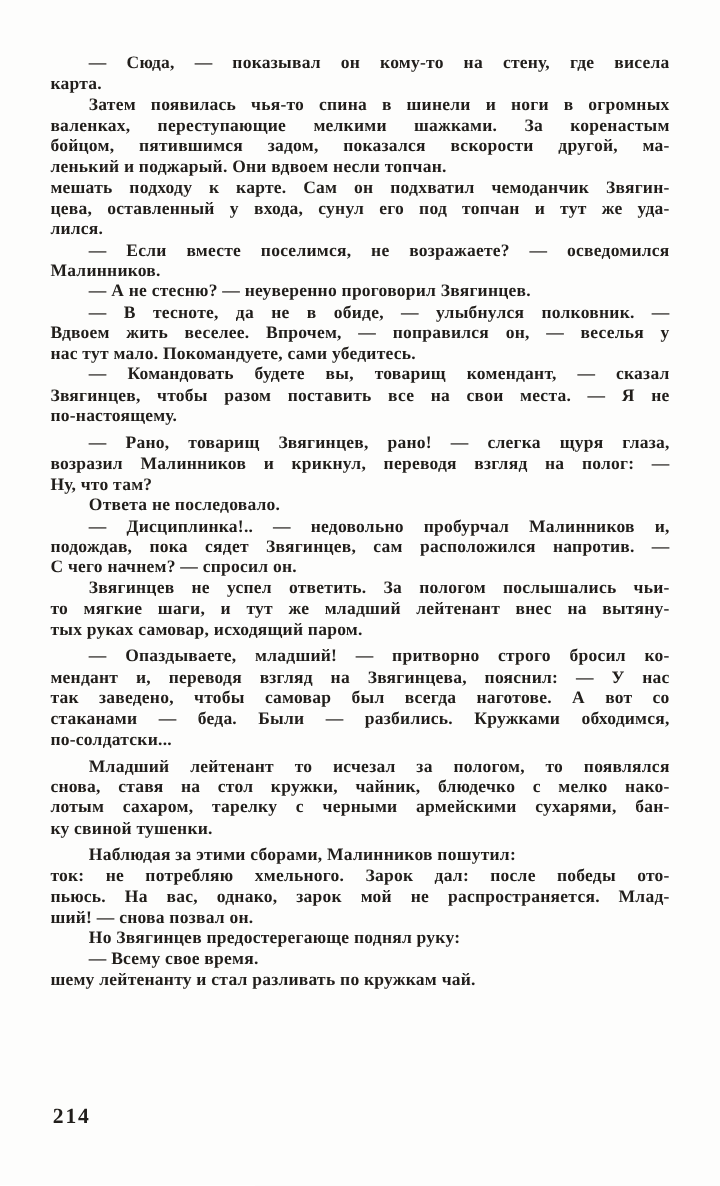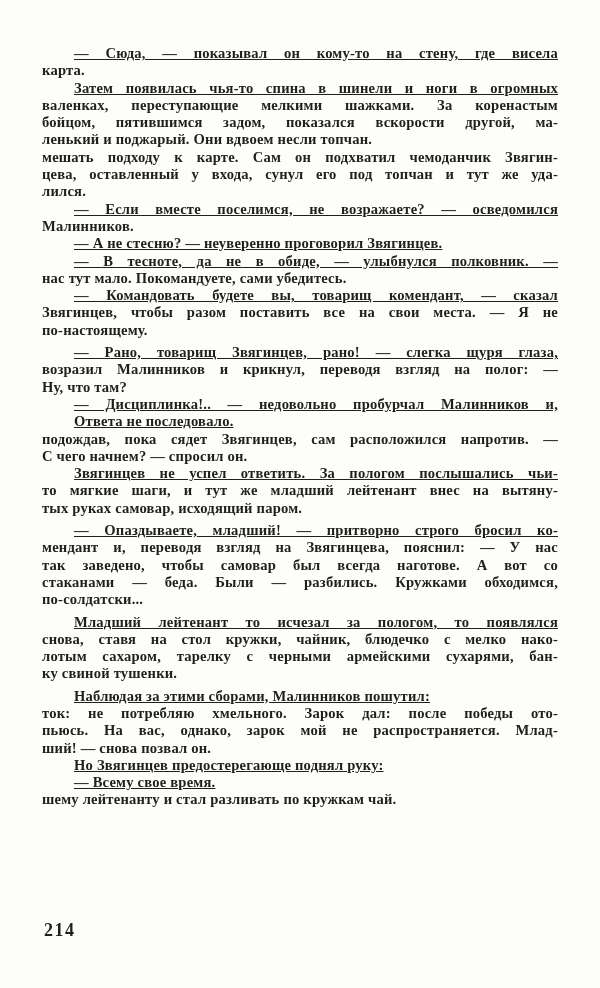--- a/index.html
+++ b/index.html
@@ -29,21 +29,20 @@
   .line {
     text-align: justify;
     text-align-last: justify;
     white-space: normal;
   }
   .line.end {
     text-align-last: left;
   }
   .line.indent {
     text-indent: 32px;
-    text-decoration: underline;
   }
   .line.gap {
     margin-top: 5px;
   }
   .page-number {
     position: absolute;
     left: 44px;
     top: 920px;
     font-size: 18px;
     font-weight: 600;
@@ -61,29 +60,30 @@
       <div class="line">валенках, переступающие мелкими шажками. За коренастым</div>
       <div class="line">бойцом, пятившимся задом, показался вскорости другой, ма-</div>
       <div class="line end">ленький и поджарый. Они вдвоем несли топчан.</div>
       <div class="line">мешать подходу к карте. Сам он подхватил чемоданчик Звягин-</div>
       <div class="line">цева, оставленный у входа, сунул его под топчан и тут же уда-</div>
       <div class="line end">лился.</div>
       <div class="line indent">— Если вместе поселимся, не возражаете? — осведомился</div>
       <div class="line end">Малинников.</div>
       <div class="line indent end">— А не стесню? — неуверенно проговорил Звягинцев.</div>
       <div class="line indent">— В тесноте, да не в обиде, — улыбнулся полковник. —</div>
+      <div class="line">Вдвоем жить веселее. Впрочем, — поправился он, — веселья у</div>
       <div class="line end">нас тут мало. Покомандуете, сами убедитесь.</div>
       <div class="line indent">— Командовать будете вы, товарищ комендант, — сказал</div>
       <div class="line">Звягинцев, чтобы разом поставить все на свои места. — Я не</div>
       <div class="line end">по-настоящему.</div>
       <div class="line indent gap">— Рано, товарищ Звягинцев, рано! — слегка щуря глаза,</div>
       <div class="line">возразил Малинников и крикнул, переводя взгляд на полог: —</div>
       <div class="line end">Ну, что там?</div>
+      <div class="line indent end">Ответа не последовало.</div>
       <div class="line indent">— Дисциплинка!.. — недовольно пробурчал Малинников и,</div>
-      <div class="line indent end">Ответа не последовало.</div>
       <div class="line">подождав, пока сядет Звягинцев, сам расположился напротив. —</div>
       <div class="line end">С чего начнем? — спросил он.</div>
       <div class="line indent">Звягинцев не успел ответить. За пологом послышались чьи-</div>
       <div class="line">то мягкие шаги, и тут же младший лейтенант внес на вытяну-</div>
       <div class="line end">тых руках самовар, исходящий паром.</div>
       <div class="line indent gap">— Опаздываете, младший! — притворно строго бросил ко-</div>
       <div class="line">мендант и, переводя взгляд на Звягинцева, пояснил: — У нас</div>
       <div class="line">так заведено, чтобы самовар был всегда наготове. А вот со</div>
       <div class="line">стаканами — беда. Были — разбились. Кружками обходимся,</div>
       <div class="line end">по-солдатски...</div>

